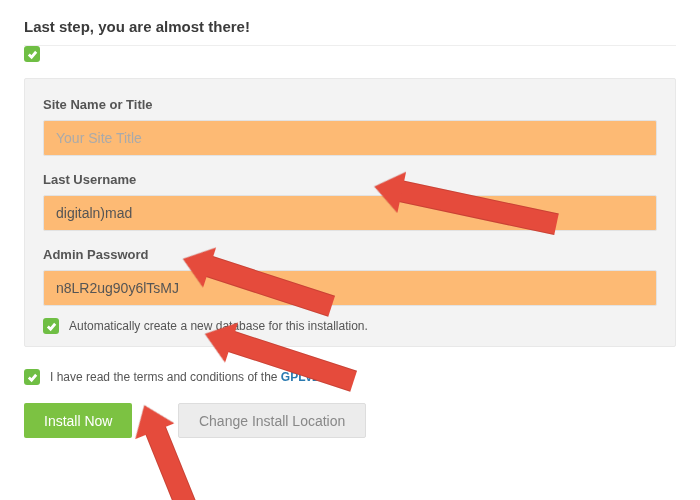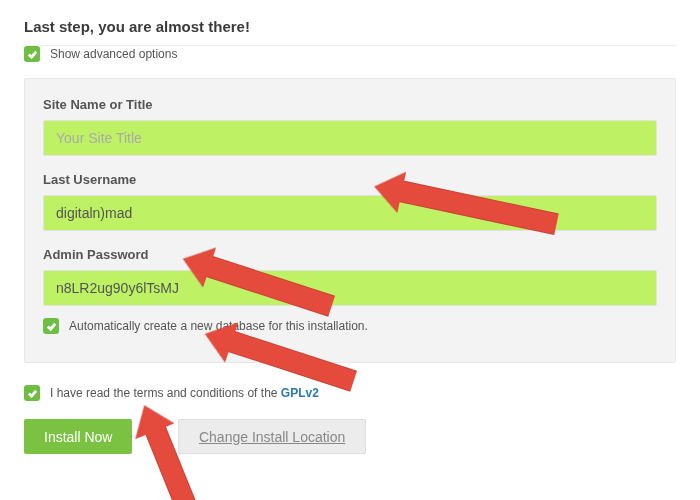--- a/index.html
+++ b/index.html
@@ -36,34 +36,34 @@
     background: #6fbe44;
     display: inline-flex;
     align-items: center;
     justify-content: center;
   }
   .checkbox svg { width: 11px; height: 11px; fill: none; stroke: #fff; stroke-width: 3; }
   .panel {
     background: #f3f3f3;
     border: 1px solid #e8e8e8;
     border-radius: 2px;
-    padding: 18px 18px 28px 18px;
+    padding: 18px 18px 12px 18px;
     margin-bottom: 22px;
   }
   .field-label {
     font-size: 13px;
     font-weight: 700;
     color: #555;
     margin-bottom: 8px;
     display: block;
   }
   .text-input {
     width: 100%;
     height: 36px;
-    background: #bef264;
+    background: #fdba74;
     border: 1px solid #e2e2e2;
     border-radius: 2px;
     padding: 0 12px;
     font-size: 14px;
     color: #555;
     margin-bottom: 16px;
     font-family: inherit;
   }
   .text-input::placeholder { color: #aaa; }
   .panel .check-row { margin-top: -4px; margin-bottom: 0; }
@@ -91,21 +91,20 @@
     font-family: inherit;
   }
   .btn-primary {
     background: #7cc242;
     color: #fff;
   }
   .btn-secondary {
     background: #ececec;
     color: #888;
     border: 1px solid #ddd;
-    text-decoration: underline;
   }
   .or-text { font-size: 11px; color: #777; font-weight: 600; letter-spacing: 0.5px; }
 
   
   .arrow {
     position: absolute;
     pointer-events: none;
     transform-origin: left center;
   }
   .arrow-body {
@@ -133,21 +132,20 @@
 <body>
 
 <div class="heading">Last step, you are almost there!</div>
 
 <div class="check-row">
   <span class="checkbox">
     <svg viewBox="0 0 12 12">
         <polyline points="2,6 5,9 10,3"></polyline>
       </svg>
   </span>
-  <span>Show advanced options</span>
 </div>
 
 <div class="panel">
 
   <label class="field-label">Site Name or Title</label>
   <input class="text-input" type="text" placeholder="Your Site Title" style="">
 
   <label class="field-label">Last Username</label>
   <input class="text-input" type="text" value="digitaln)mad" style="">
 

